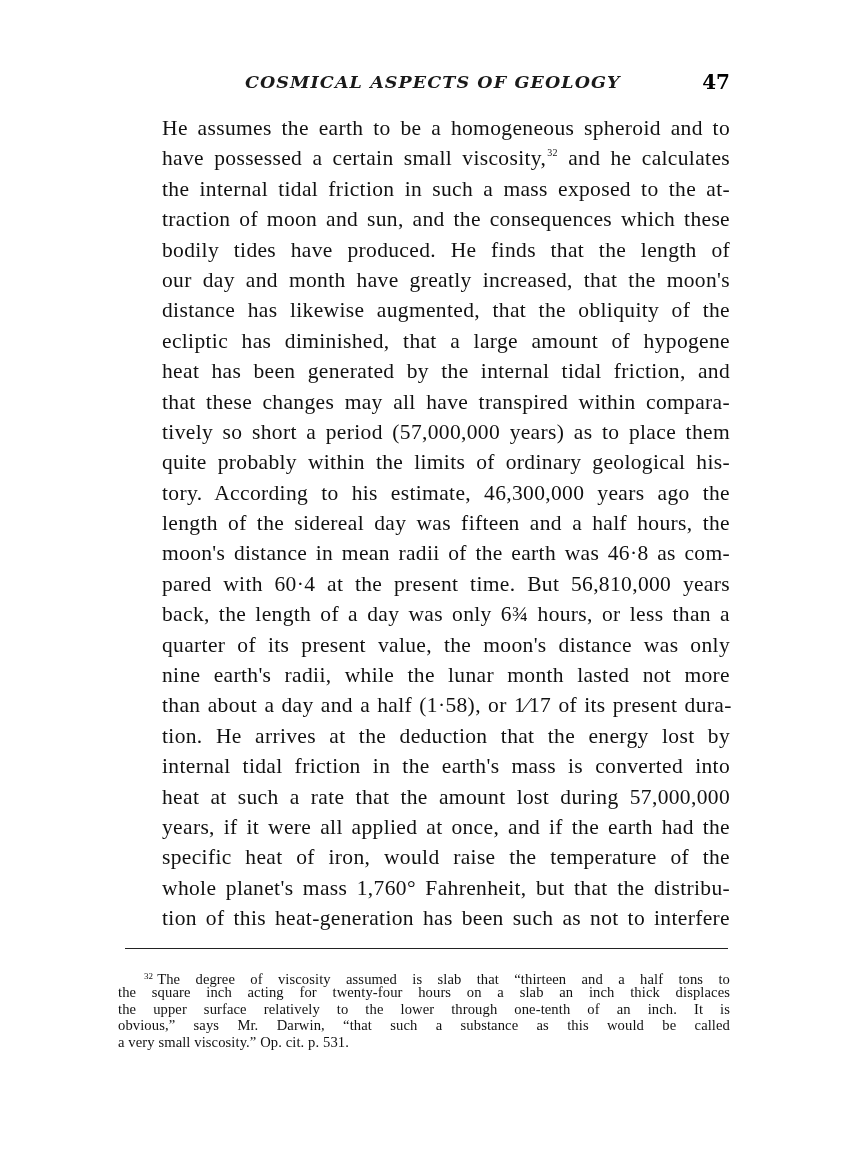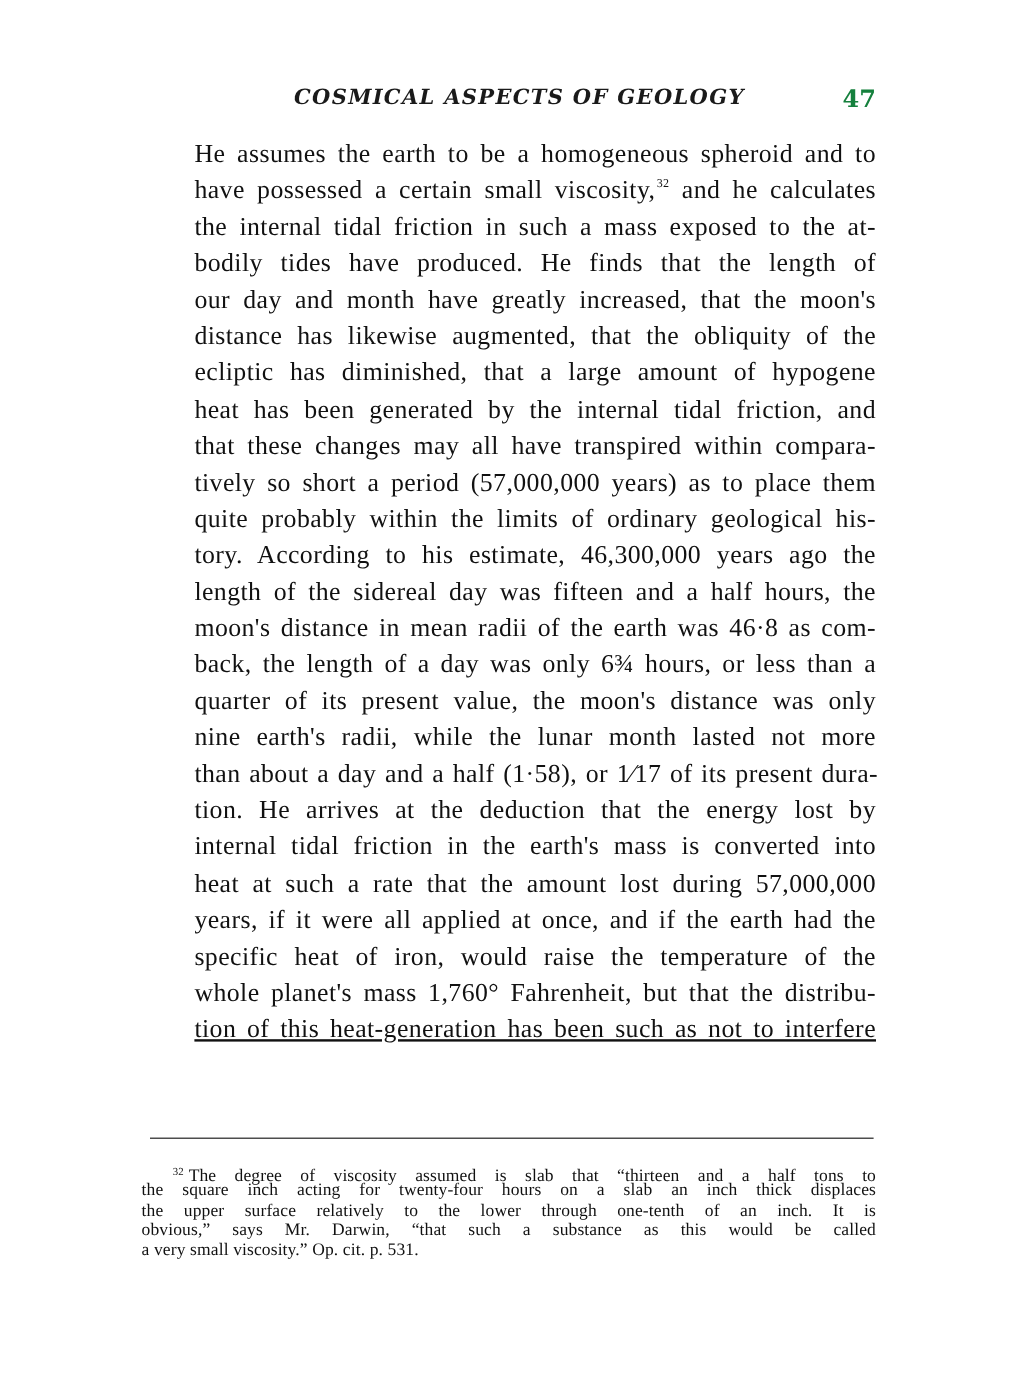--- a/index.html
+++ b/index.html
@@ -38,21 +38,21 @@
       letter-spacing: 1.1px;
       color: #1a1a1a;
     }
     .page-number {
       position: absolute;
       right: 0;
       top: 0;
       font-family: "DejaVu Serif", serif;
       font-weight: bold;
       font-size: 20px;
-      color: #15803d;
+      color: #000000;
       text-align: right;
     }
     .body-text {
       position: absolute;
       top: 113px;
       left: 118px;
       width: 612px;
     }
     .line {
       display: block;
@@ -63,21 +63,20 @@
       letter-spacing: 0.35px;
       word-spacing: 1.5px;
       text-align: justify;
       text-align-last: justify;
       white-space: nowrap;
       overflow: visible;
       margin-left: 44px;
     }
     .line.last {
       text-align-last: justify;
-      text-decoration: underline;
     }
     .rule {
       position: absolute;
       top: 948px;
       left: 125px;
       width: 603px;
       height: 0;
       border-top: 1.6px solid #222;
     }
     .footnote {
@@ -122,31 +121,33 @@
 
   <div class="running-head">
     <span class="running-title">COSMICAL ASPECTS OF GEOLOGY</span>
     <span class="page-number">47</span>
   </div>
 
   <div class="body-text">
     <span class="line">He assumes the earth to be a homogeneous spheroid and to</span>
     <span class="line"><span>have possessed a certain small viscosity,</span><sup class="ref">32</sup><span> and he calculates</span></span>
     <span class="line">the internal tidal friction in such a mass exposed to the at-</span>
+    <span class="line">traction of moon and sun, and the consequences which these</span>
     <span class="line">bodily tides have produced.  He finds that the length of</span>
     <span class="line">our day and month have greatly increased, that the moon's</span>
     <span class="line">distance has likewise augmented, that the obliquity of the</span>
     <span class="line">ecliptic has diminished, that a large amount of hypogene</span>
     <span class="line">heat has been generated by the internal tidal friction, and</span>
     <span class="line">that these changes may all have transpired within compara-</span>
     <span class="line">tively so short a period (57,000,000 years) as to place them</span>
     <span class="line">quite probably within the limits of ordinary geological his-</span>
     <span class="line">tory.  According to his estimate, 46,300,000 years ago the</span>
     <span class="line">length of the sidereal day was fifteen and a half hours, the</span>
     <span class="line">moon's distance in mean radii of the earth was 46·8 as com-</span>
+    <span class="line">pared with 60·4 at the present time.  But 56,810,000 years</span>
     <span class="line">back, the length of a day was only 6¾ hours, or less than a</span>
     <span class="line">quarter of its present value, the moon's distance was only</span>
     <span class="line">nine earth's radii, while the lunar month lasted not more</span>
     <span class="line">than about a day and a half (1·58), or 1⁄17 of its present dura-</span>
     <span class="line">tion.  He arrives at the deduction that the energy lost by</span>
     <span class="line">internal tidal friction in the earth's mass is converted into</span>
     <span class="line">heat at such a rate that the amount lost during 57,000,000</span>
     <span class="line">years, if it were all applied at once, and if the earth had the</span>
     <span class="line">specific heat of iron, would raise the temperature of the</span>
     <span class="line">whole planet's mass 1,760° Fahrenheit, but that the distribu-</span>

